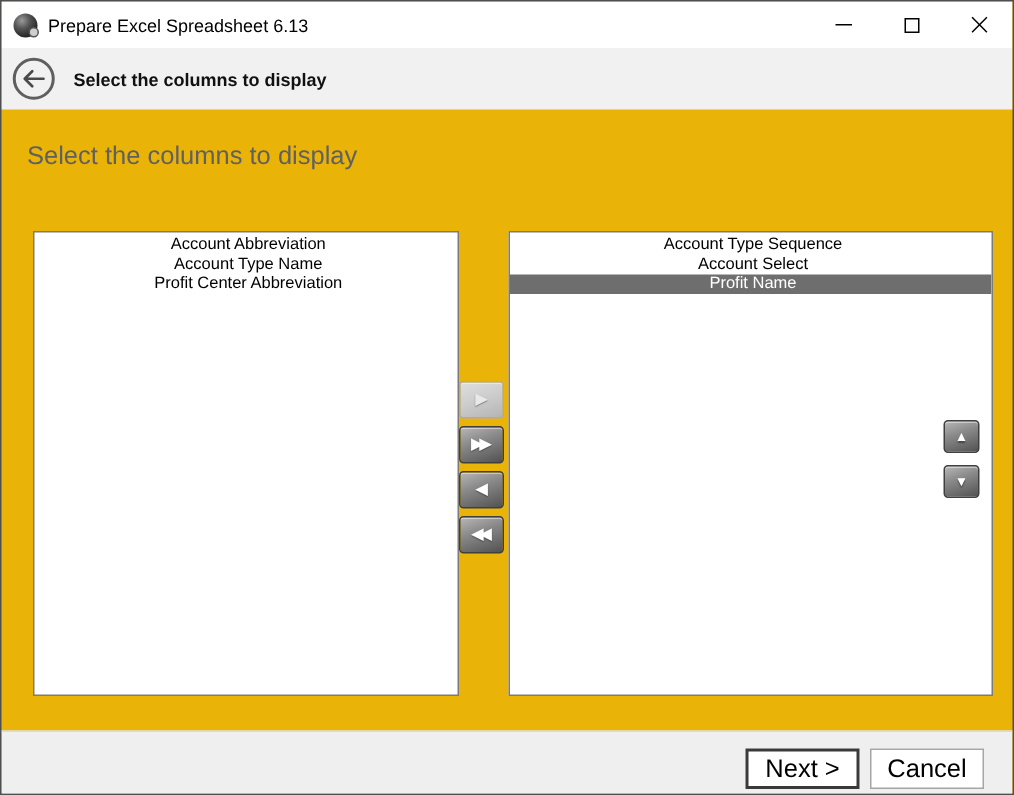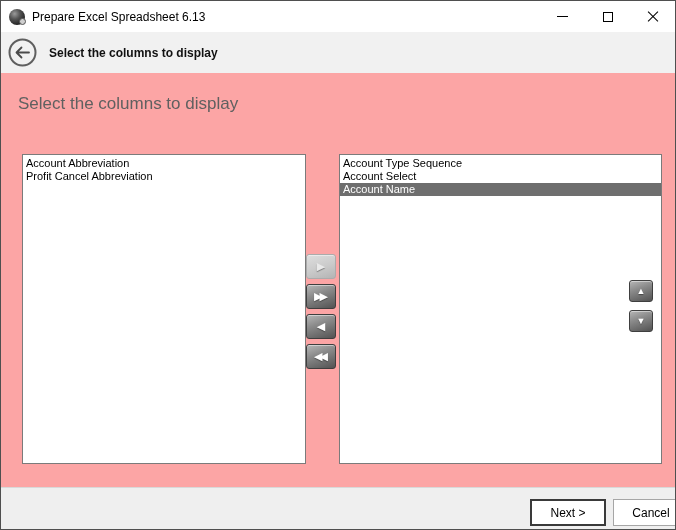--- a/index.html
+++ b/index.html
@@ -1,20 +1,20 @@
 <!DOCTYPE html>
 <html style="--selection-color: #6e6e6e;"><head>
 <meta charset="utf-8">
 <style>
   * { box-sizing: border-box; margin: 0; padding: 0; }
   html,body { width:676px; height:530px; }
   body { font-family:"Liberation Sans", sans-serif; background:#fff; }
 
   .window {
-    position:relative; width:676px; height:530px; background:#fca5a5;
+    position:relative; width:676px; height:530px; background:#eab308;
     border:1px solid #4f4f4f; overflow:hidden;
   }
 
   
   .titlebar {
     position:absolute; left:0; top:0; width:100%; height:31px;
     background:#ffffff; display:flex; align-items:center;
   }
   .app-icon {
     width:16px; height:16px; border-radius:50%; margin:0 7px 0 8px; position:relative;
@@ -50,21 +50,21 @@
   }
 
   .listbox {
     position:absolute; top:153px; width:284px; height:310px;
     background:#fff; border:1px solid #7b7b7b; overflow:hidden; padding-top:2px;
   }
   .listbox.left  { left:21px; }
   .listbox.right { left:338px; width:323px; }
   .list-item {
     height:13px; line-height:13px; font-size:11px; padding-left:3px;
-    white-space:nowrap; color:#000; cursor:default;
+    white-space:nowrap; color:#000; cursor:default;text-align:center;
   }
   .list-item.selected { background:var(--selection-color,#6e6e6e); color:#fff; }
 
   
   .btn-col { position:absolute; display:flex; flex-direction:column; }
   .transfer-col { left:305px; top:253px; gap:5px; }
   .reorder-col  { left:628px; top:279px; gap:8px; }
   .arrow-btn {
     width:30px; height:25px; border:1px solid #3f3f3f; border-radius:3px;
     background:linear-gradient(160deg, #b7b7b7 0%, #8a8a8a 40%, #525252 100%);
@@ -81,22 +81,22 @@
   }
   .reorder-col .arrow-btn { width:24px; height:22px; font-size:9px; }
 
   
   .footer {
     position:absolute; left:0; top:486px; width:100%; height:44px;
     background:#efefef; border-top:1px solid #d9d9d9;
   }
   .btn {
     position:absolute; top:11px; height:27px; background:#ffffff; color:#000;
-    font-size:12px; font-family:"Liberation Sans", sans-serif;
-    display:flex; align-items:center; justify-content:center; cursor:pointer;margin-left:33px;
+    font-size:17px; font-family:"Liberation Sans", sans-serif;
+    display:flex; align-items:center; justify-content:center; cursor:pointer;
   }
   .btn-next   { left:496px; width:76px; border:2px solid #3a3a3a; }
   .btn-cancel { left:579px; width:76px; border:1px solid #a6a6a6;text-align:right; }
 </style>
 </head>
 <body>
 
 <div class="window">
 
   <div class="titlebar">
@@ -122,27 +122,28 @@
         <path d="M21 14.5 H9 M13.5 9.5 l-5 5 5 5" fill="none" stroke="#4a4a4a" stroke-width="1.8" stroke-linecap="round" stroke-linejoin="round"></path>
       </svg>
     </span>
     <span class="header-title">Select the columns to display</span>
   </div>
 
   <div class="subtitle">Select the columns to display</div>
 
   <div class="listbox left">
       <div class="list-item">Account Abbreviation</div>
-      <div class="list-item">Profit Cancel Abbreviation</div>
+      <div class="list-item">Account Type Name</div>
+      <div class="list-item">Profit Center Abbreviation</div>
     </div>
 
   <div class="listbox right">
       <div class="list-item">Account Type Sequence</div>
       <div class="list-item">Account Select</div>
-      <div class="list-item selected">Account Name</div>
+      <div class="list-item selected">Profit Name</div>
     </div>
 
   <div class="btn-col transfer-col">
     <button class="arrow-btn" aria-disabled="true">
       <span class="g">▶</span>
     </button>
     <button class="arrow-btn" aria-disabled="false">
       <span class="g double">▶▶</span>
     </button>
     <button class="arrow-btn" aria-disabled="false">

